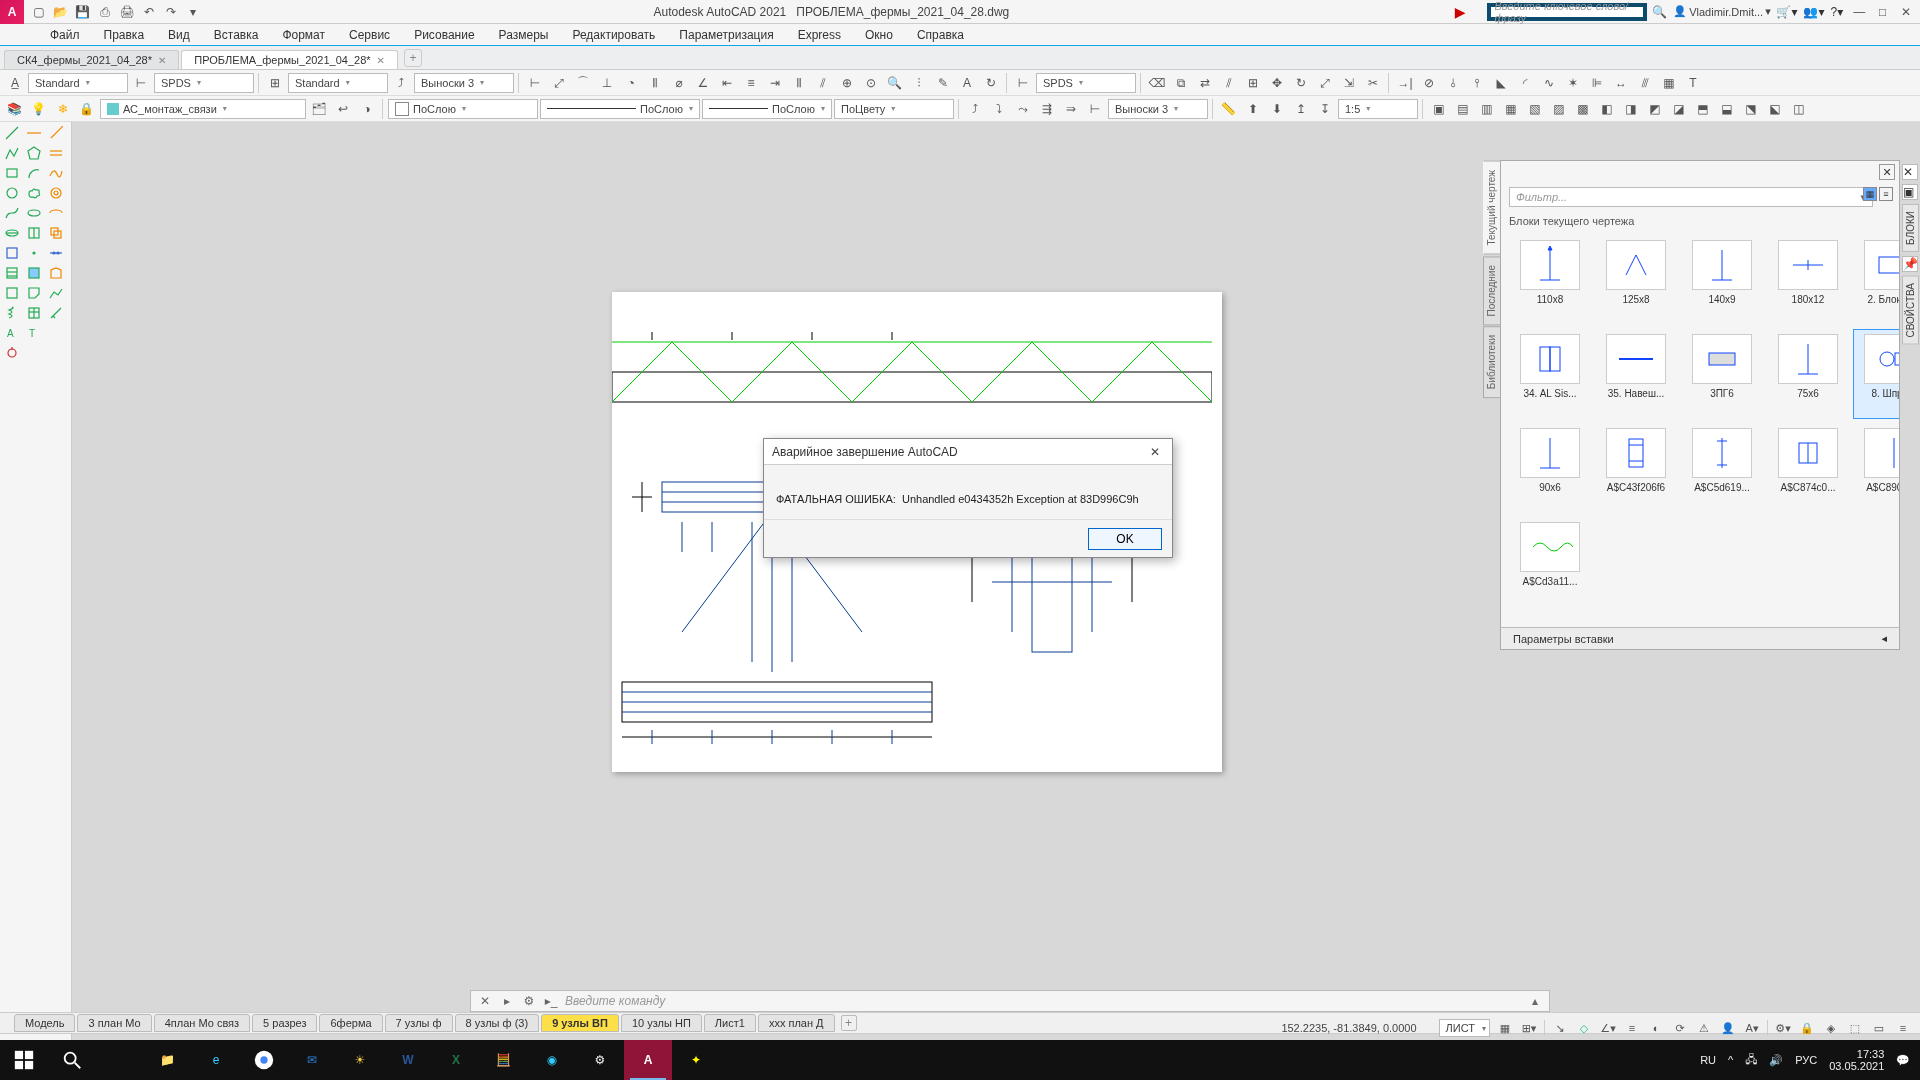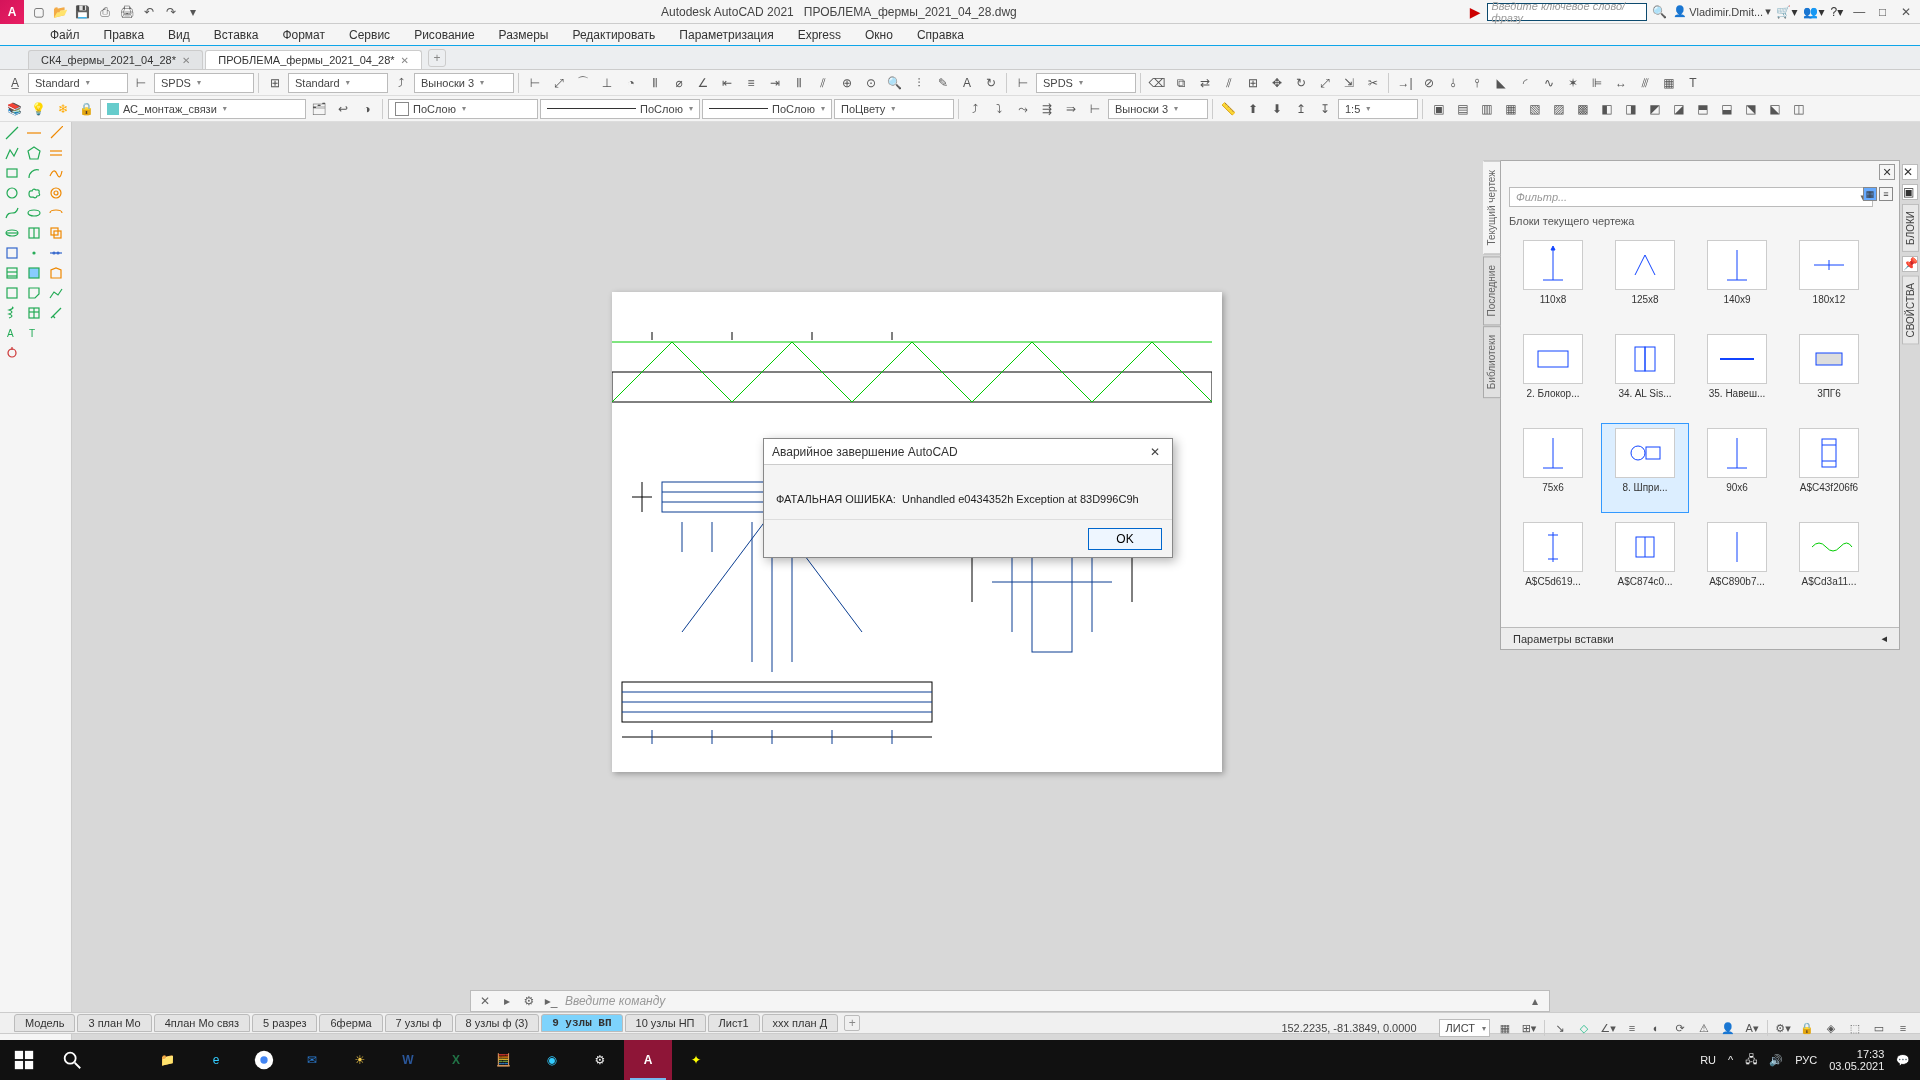--- a/index.html
+++ b/index.html
@@ -5,30 +5,30 @@
   * { box-sizing: border-box; margin: 0; padding: 0; font-family: "Segoe UI", Tahoma, sans-serif; }
   body { width: 1920px; height: 1080px; overflow: hidden; background: #f0f0f0; position: relative; font-size: 12px; color: #333; }
 
   
   .titlebar { height: 24px; background: #f5f5f5; display: flex; align-items: center; border-bottom: 1px solid #ccc; }
   .titlebar .logo { width: 24px; height: 24px; background: linear-gradient(135deg,#d4145a,#e91e63); display:flex; align-items:center; justify-content:center; color:#fff; font-weight:bold;}
   .qat { display:flex; gap:4px; padding: 0 6px; }
   .qat-btn { width:18px; height:18px; border:1px solid transparent; display:flex; align-items:center; justify-content:center; color:#555; }
   .title-center { flex:1; text-align:center; font-size:12px; color:#444; }
   .title-right { display:flex; align-items:center; gap:6px; padding-right:4px; }
-  .search-box { width:160px; height:18px; border:1px solid #0c4a6e; background:#fff; font-size:11px; color:#999; font-style:italic; padding:0 4px; display:flex; align-items:center;}
+  .search-box { width:160px; height:18px; border:4px solid #0c4a6e; background:#fff; font-size:11px; color:#999; font-style:italic; padding:0 4px; display:flex; align-items:center;margin-left:15px;}
   .user { font-size:11px; color:#444; display:flex; align-items:center; gap:2px;}
   .winbtns span { display:inline-block; width:20px; text-align:center; color:#555; font-size:12px;}
 
   
   .menubar { height: 22px; background:#f5f5f5; display:flex; align-items:center; padding: 0 40px; gap:4px; border-bottom:1px solid #0ea5e9;}
   .menubar span { padding:2px 10px; font-size:12px; color:#333; }
 
   
-  .doctabs { height: 24px; background:#eceef0; display:flex; align-items:flex-end; padding-left:28px; border-bottom:1px solid #ccc;}
+  .doctabs { height: 24px; background:#eceef0; display:flex; align-items:flex-end; padding-left:4px; border-bottom:1px solid #ccc;}
   .doctab { padding: 3px 12px; font-size:11px; background:#e2e4e6; border:1px solid #ccc; border-bottom:none; margin-right:2px; display:flex; align-items:center; gap:6px; border-radius:3px 3px 0 0;}
   .doctab.active { background:#fff; }
   .doctab .x { color:#888; font-size:10px;}
   .doctab-add { width:18px; height:18px; border:1px solid #ccc; border-radius:3px; display:flex; align-items:center; justify-content:center; color:#888; margin-left:4px; margin-bottom:2px;}
 
   
   .toolbar-row { height: 26px; background:#f5f5f5; display:flex; align-items:center; padding: 0 4px; gap:2px; border-bottom:1px solid #ddd; }
   .tb-combo { height:20px; border:1px solid #bbb; background:#fff; font-size:11px; padding:0 6px; display:flex; align-items:center; color:#444; position:relative;}
   .tb-combo::after { content:"▾"; font-size:8px; color:#888; margin-left:6px;}
   .tb-icon { width:22px; height:20px; display:flex; align-items:center; justify-content:center; color:#555; border:1px solid transparent;}
@@ -62,21 +62,21 @@
   .blocks-panel .hdr { height:22px; display:flex; align-items:center; justify-content:flex-end; padding:0 4px;}
   .blocks-panel .hdr .x { width:16px; height:16px; border:1px solid #999; display:flex; align-items:center; justify-content:center;}
   .side-tabs { position:absolute; left:-18px; top:0; width:18px; display:flex; flex-direction:column;}
   .side-tab { writing-mode:vertical-rl; transform:rotate(180deg); background:#e0e0e0; border:1px solid #aaa; padding:8px 2px; font-size:10px; color:#666; margin-bottom:1px;}
   .side-tab.active { background:#f5f5f5; border-right-color:#f5f5f5;}
   .bp-filter { margin:4px 26px 4px 8px; height:20px; border:1px solid #bbb; background:#fff; display:flex; align-items:center; padding:0 6px; color:#999; font-style:italic; position:relative;}
   .bp-filter::after { content:"▾"; position:absolute; right:6px; font-style:normal; color:#666;}
   .bp-toggle { position:absolute; right:6px; top:26px; display:flex; gap:2px;}
   .bp-toggle span{ width:14px; height:14px; border:1px solid #888; display:flex; align-items:center; justify-content:center; font-size:9px;}
   .bp-subtitle { padding:4px 8px; color:#555;}
-  .bp-grid { display:grid; grid-template-columns: repeat(4,1fr); gap:4px; padding:4px 26px 4px 8px; overflow-y:auto; height:380px;}
+  .bp-grid { display:grid; grid-template-columns: repeat(5,1fr); gap:4px; padding:4px 26px 4px 8px; overflow-y:auto; height:380px;}
   .bp-cell { display:flex; flex-direction:column; align-items:center; gap:4px; padding:4px; border:1px solid transparent;}
   .bp-cell.sel { border-color:#3399ff; background:#dceeff;}
   .bp-thumb { width:60px; height:50px; background:#fff; border:1px solid #ccc; display:flex; align-items:center; justify-content:center;}
   .bp-thumb svg { width:50px; height:40px; stroke:#14f; stroke-width:1; fill:none;}
   .bp-label { font-size:10px; color:#333; text-align:center; white-space:nowrap; overflow:hidden; text-overflow:ellipsis; width:72px;}
   .bp-footer { position:absolute; bottom:0; left:0; right:0; height:22px; border-top:1px solid #bbb; background:#ececec; display:flex; align-items:center; justify-content:space-between; padding:0 12px;}
   .right-rail { position:absolute; right:0; top:160px; width:20px; height:560px; display:flex; flex-direction:column; align-items:center; gap:4px; padding-top:4px;}
   .right-rail .rtab { writing-mode:vertical-rl; transform:rotate(180deg); font-size:10px; color:#444; background:#e8e8e8; border:1px solid #bbb; padding:6px 2px;}
   .right-rail .ricon { width:16px; height:16px; border:1px solid #bbb; background:#fff;}
 
@@ -87,21 +87,21 @@
   .dlg-body { padding:28px 12px 14px 12px; font-size:11px; color:#222; background:#f4f4f4;}
   .dlg-foot { height:38px; display:flex; align-items:center; justify-content:flex-end; padding:0 10px; border-top:1px solid #ddd;}
   .dlg-ok { width:74px; height:22px; border:1px solid #0066cc; background:#eef6ff; font-size:12px;}
 
   
   .cmdline { position:absolute; left:470px; right:370px; bottom:68px; height:22px; background:#f5f5f5; border:1px solid #bbb; display:flex; align-items:center; gap:6px; padding:0 6px;}
   .cmdline .prompt { color:#999; font-style:italic; flex:1;}
   .cmdline .ic { width:16px; height:16px; display:flex; align-items:center; justify-content:center; color:#666;}
   .layout-tabs { position:absolute; left:0; right:0; bottom:46px; height:22px; background:#f0f0f0; border-top:1px solid #ccc; border-bottom:1px solid #ccc; display:flex; align-items:center; padding-left:14px; gap:2px;}
   .lt { padding:2px 10px; font-size:11px; background:#e4e4e4; border:1px solid #bbb; border-radius:3px 3px 0 0;}
-  .lt.active { background:#7dd3fc; font-weight:bold;font-family:Liberation Mono, monospace;}
+  .lt.active { background:#fde047; font-weight:bold;}
   .lt-add { width:16px; height:16px; border:1px solid #bbb; border-radius:2px; display:flex; align-items:center; justify-content:center; color:#888; margin-left:4px;}
   .acad-status-wrap { position:absolute; bottom:40px; right:8px; height:24px; display:flex; align-items:center; gap:6px; font-size:11px; color:#444;}
   .acad-status-wrap .coord { margin-right:16px;}
   .sb-combo { height:18px; border:1px solid #bbb; background:#fff; padding:0 14px 0 6px; position:relative; display:flex; align-items:center;}
   .sb-combo::after{content:"▾"; position:absolute; right:3px; font-size:8px; color:#777;}
   .sb-ic { width:18px; height:18px; display:flex; align-items:center; justify-content:center; border:1px solid transparent; color:#555;}
   .sb-ic.on { color:#2b8;}
   .sb-sep { width:1px; height:16px; background:#ccc;}
 
   

